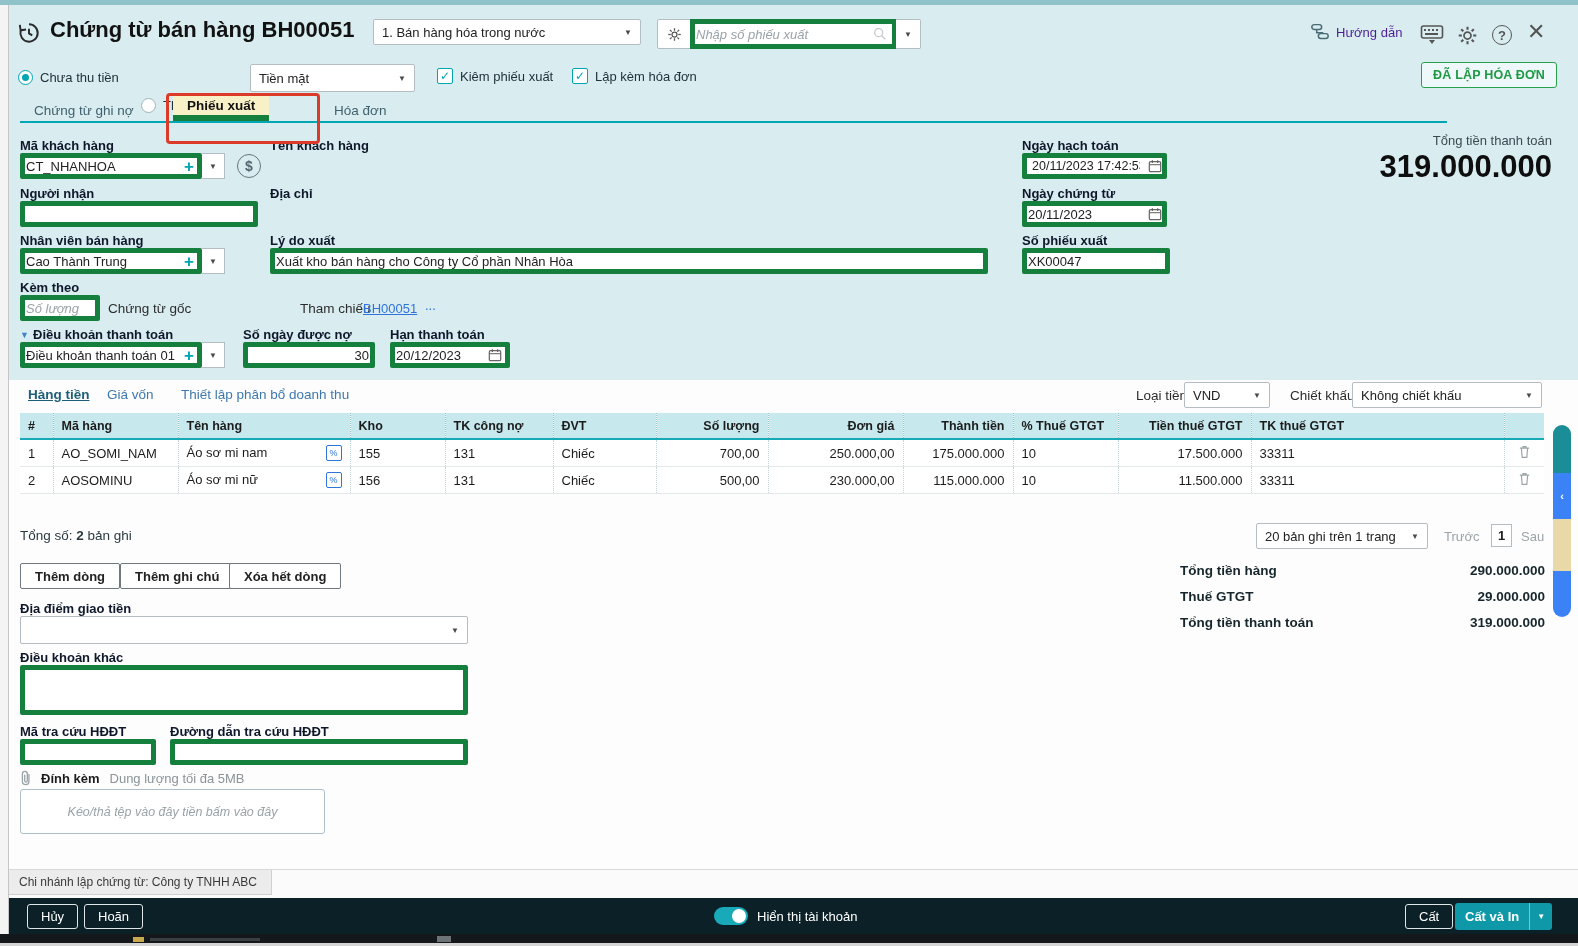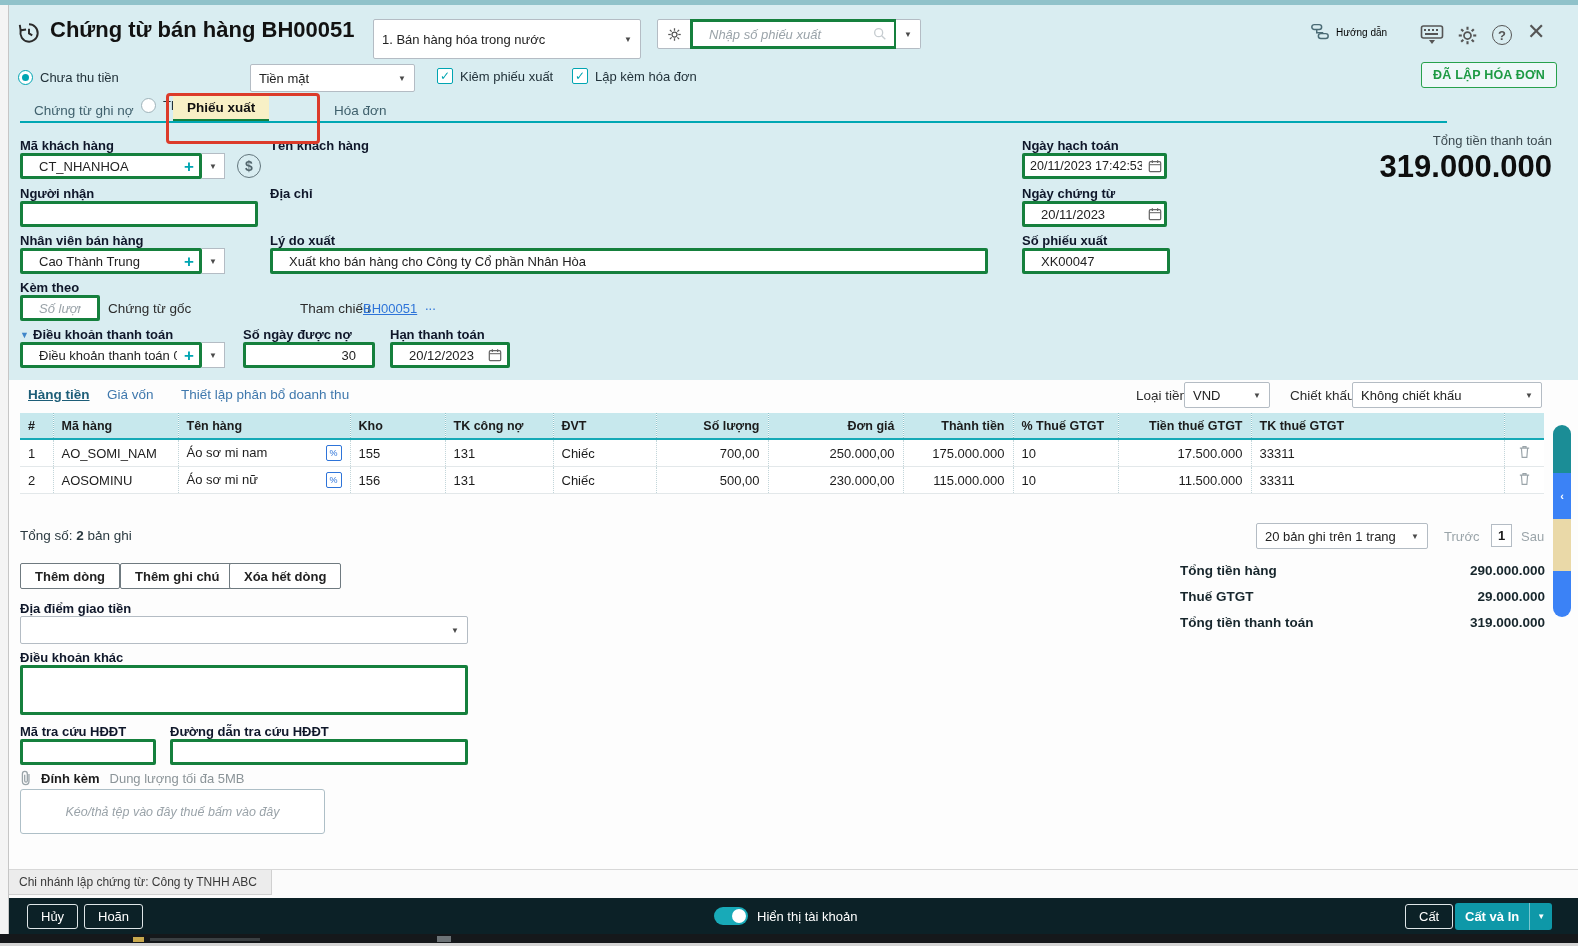--- a/index.html
+++ b/index.html
@@ -1,42 +1,42 @@
 <!DOCTYPE html>
 <html><head>
 <meta charset="utf-8">
 <style>
   html,body{margin:0;padding:0;background:#e9eef0;}
   #screen{position:relative;width:1578px;height:946px;overflow:hidden;
     font-family:"Liberation Sans","DejaVu Sans",sans-serif;color:#1c1c1c;}
   .abs{position:absolute;}
   .lbl{position:absolute;font-size:13px;font-weight:700;color:#0f172a;white-space:nowrap;}
   .txt{position:absolute;font-size:13px;color:#2c2c2c;white-space:nowrap;}
-  .inp{position:absolute;height:26px;border:3px solid #15803d;background:#fff;border-radius:2px;
-    font-family:"Liberation Sans","DejaVu Sans",sans-serif;font-size:13px;padding:0 16px;
+  .inp{position:absolute;height:26px;border:5px solid #15803d;background:#fff;border-radius:2px;
+    font-family:"Liberation Sans","DejaVu Sans",sans-serif;font-size:13px;padding:0 1px;
     box-sizing:border-box;color:#222;outline:none;}
   .inp::placeholder{color:#9aa3a9;font-style:italic;}
   .sel{position:absolute;height:28px;border:1px solid #b4bcc4;background:#fff;border-radius:2px;
     display:flex;align-items:center;justify-content:space-between;padding:0 8px;font-size:13px;
     color:#222;box-sizing:border-box;cursor:pointer;}
   .car{font-size:8px;color:#4a4a4a;margin-left:8px;}
   .combo-caret{position:absolute;width:23px;height:26px;border:1px solid #b4bcc4;border-left:none;
     background:#fff;display:flex;align-items:center;justify-content:center;box-sizing:border-box;cursor:pointer;}
   .plus{position:absolute;color:#00a5b2;font-weight:700;font-size:17px;line-height:1;cursor:pointer;}
   .cal{position:absolute;cursor:pointer;}
   .radio{width:15px;height:15px;border-radius:50%;background:#fff;border:1px solid #9fb3ba;
     display:inline-block;box-sizing:border-box;position:relative;}
   .radio.on{border:1px solid #00a5b2;}
   .radio.on::after{content:"";position:absolute;left:3px;top:3px;width:7px;height:7px;border-radius:50%;background:#00a5b2;}
   .chk{width:16px;height:16px;border:1px solid #00a5b2;border-radius:2px;background:#fff;color:#00a5b2;
     font-size:12px;font-weight:700;display:inline-flex;align-items:center;justify-content:center;box-sizing:border-box;}
   .ctrl-lab{font-size:13px;color:#22323a;margin-left:7px;}
   .tab{position:absolute;font-size:13.5px;color:#40616d;height:28px;display:flex;align-items:center;
     padding:0 14px;cursor:pointer;box-sizing:border-box;}
-  .tab.active{background:#f8f0c6;font-weight:700;color:#111;border-bottom:4px solid #15803d;}
+  .tab.active{background:#f8f0c6;font-weight:700;color:#111;border-bottom:8px solid #15803d;}
   #items{position:absolute;left:20px;top:413px;width:1524px;border-collapse:collapse;table-layout:fixed;}
   #items th{background:#c7e8ed;font-weight:700;font-size:12.5px;text-align:left;padding:4px 8px;
     border-bottom:2px solid #16a9b6;border-right:1px dotted #8fc3cb;height:17px;overflow:hidden;white-space:nowrap;}
   #items td{background:#fff;font-size:13px;padding:4px 8px;border-bottom:1px solid #e3e8ea;
     border-right:1px dotted #c3d6da;overflow:hidden;white-space:nowrap;height:18px;}
   #items .num{text-align:right;}
   #items tr.total td{background:#ececec;font-weight:700;border-right:none;border-bottom:none;}
   #items th:last-child,#items td:last-child{border-right:none;}
   .pbtn{position:absolute;height:26px;border:1px solid #6f7a80;background:#fff;border-radius:2px;
     font-size:13px;font-weight:700;color:#222;display:flex;align-items:center;justify-content:center;
@@ -62,21 +62,21 @@
 
   <span class="abs" style="left:16px;top:20px;">
     <svg width="26" height="26" viewBox="0 0 24 24">
         <path d="M12 4a8 8 0 1 1-7.7 6" fill="none" stroke="#2a2a2a" stroke-width="1.8"></path>
         <path d="M3.5 4.5l.8 5 5-.8" fill="none" stroke="#2a2a2a" stroke-width="1.8"></path>
         <path d="M12 8v4.4l3 1.8" fill="none" stroke="#2a2a2a" stroke-width="1.8"></path>
       </svg>
   </span>
   <div class="abs" style="left:50px;top:17px;font-size:22px;font-weight:700;color:#121212;">Chứng từ bán hàng BH00051</div>
 
-  <div class="sel" style="left:373px;top:19px;width:268px;height:40px;">
+  <div class="sel" style="left:373px;top:19px;width:268px;height:26px;">
     <span>1. Bán hàng hóa trong nước</span>
     <span class="car">▼</span>
   </div>
 
   <div class="abs icon-btn" style="left:657px;top:19px;width:34px;height:30px;border:1px solid #b4bcc4;background:#fff;border-radius:2px 0 0 2px;box-sizing:border-box;display:flex;align-items:center;justify-content:center;">
     <span>
       <svg width="15" height="15" viewBox="0 0 24 24">
           <circle cx="12" cy="12" r="4" fill="none" stroke="#555" stroke-width="2"></circle>
           <g stroke="#555" stroke-width="2">
             <line x1="12" y1="2" x2="12" y2="6"></line>
@@ -103,21 +103,21 @@
   </div>
 
   <div class="abs icon-btn" style="left:1310px;top:23px;display:flex;align-items:center;">
     <span>
       <svg width="20" height="18" viewBox="0 0 24 22">
           <rect x="2" y="2" width="12" height="6" rx="3" fill="none" stroke="#4a6b75" stroke-width="1.8"></rect>
           <rect x="10" y="13" width="12" height="6" rx="3" fill="none" stroke="#4a6b75" stroke-width="1.8"></rect>
           <path d="M8 8v4h8" fill="none" stroke="#4a6b75" stroke-width="1.8"></path>
         </svg>
     </span>
-    <span style="margin-left:6px;font-size:10px;color:#000000;">Hướng dẫn</span>
+    <span style="margin-left:6px;font-size:13px;color:#4c1d95;">Hướng dẫn</span>
   </div>
   <span class="abs icon-btn" style="left:1420px;top:24px;">
     <svg width="24" height="22" viewBox="0 0 24 22">
         <rect x="1.5" y="2" width="21" height="12" rx="2" fill="none" stroke="#555" stroke-width="1.6"></rect>
         <g fill="#555">
           <rect x="4" y="5" width="2" height="2"></rect>
           <rect x="8" y="5" width="2" height="2"></rect>
           <rect x="12" y="5" width="2" height="2"></rect>
           <rect x="16" y="5" width="2" height="2"></rect>
           <rect x="5" y="9" width="13" height="2"></rect>
@@ -386,21 +386,21 @@
     <span>
       <svg width="17" height="18" viewBox="0 0 20 22">
           <path d="M13 6v9a4 4 0 0 1-8 0V6a3 3 0 0 1 6 0v8.5a1.6 1.6 0 0 1-3.2 0V7" fill="none" stroke="#9aa4a9" stroke-width="1.6"></path>
         </svg>
     </span>
     <span style="margin-left:6px;font-size:13px;font-weight:700;">Đính kèm</span>
     <span style="margin-left:10px;font-size:13px;color:#8b9498;">Dung lượng tối đa 5MB</span>
   </div>
   <div class="abs" style="left:20px;top:789px;width:303px;height:43px;border:1px solid #aebfc7;border-radius:3px;background:#fff;
               display:flex;align-items:center;justify-content:center;">
-    <span style="font-size:12.5px;color:#9aa3a9;font-style:italic;">Kéo/thả tệp vào đây thuế bấm vào đây</span>
+    <span style="font-size:12.5px;color:#9aa3a9;font-style:italic;">Kéo/thả tệp vào đây tiền bấm vào đây</span>
   </div>
 
   <div class="abs" style="left:9px;top:869px;width:1569px;height:29px;background:#fbfbfb;border-top:1px solid #d8d8d8;box-sizing:border-box;"></div>
   <div class="abs" style="left:9px;top:870px;height:24px;background:#ececec;border-right:1px solid #d0d0d0;border-bottom:1px solid #d0d0d0;
               display:flex;align-items:center;padding:0 14px 0 10px;">
     <span style="font-size:12px;color:#3a3a3a;">Chi nhánh lập chứng từ: Công ty TNHH ABC</span>
   </div>
 
   <div class="abs" style="left:9px;top:898px;width:1569px;height:36px;background:#0c2127;"></div>
   <button class="fbtn abs" style="left:27px;top:904px;">Hủy</button>

